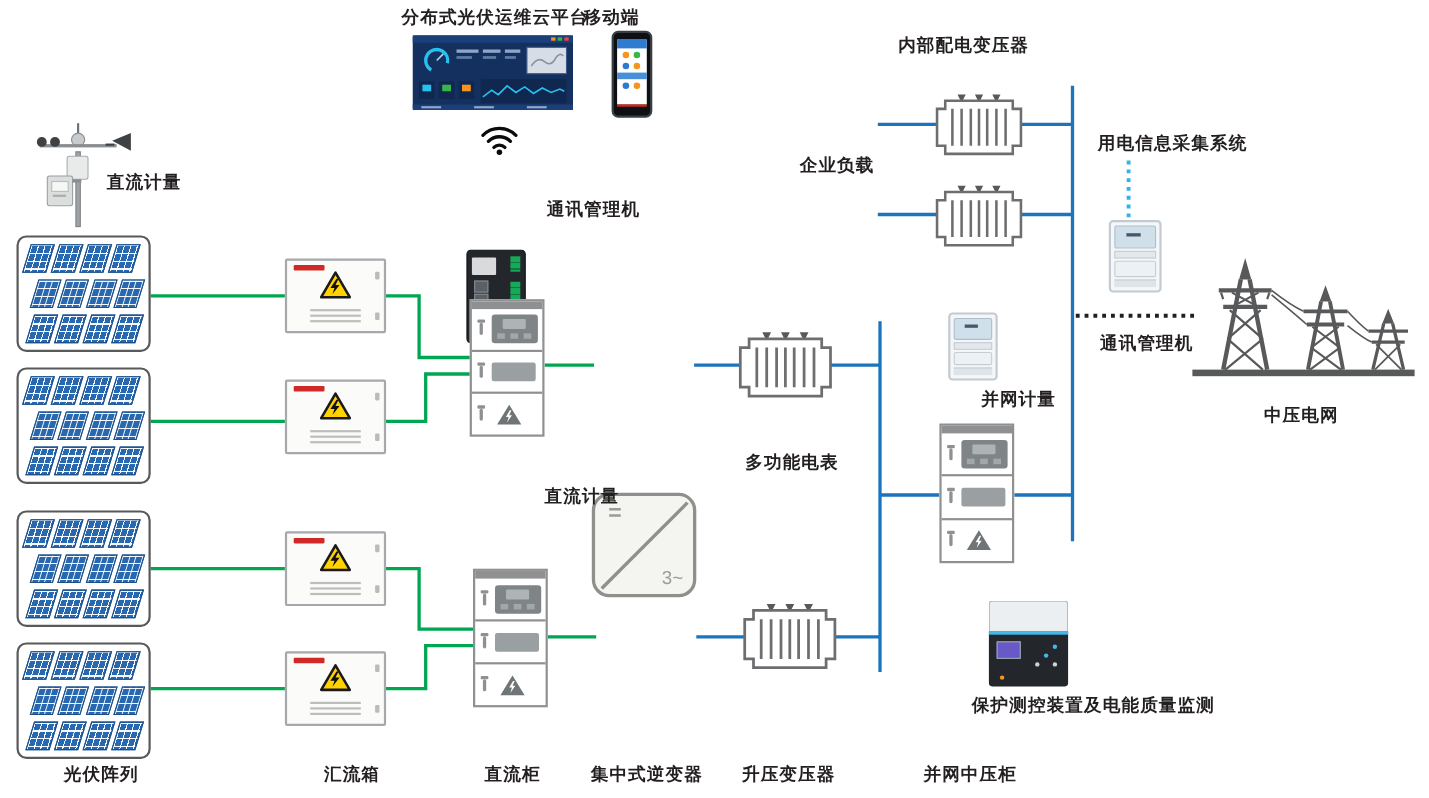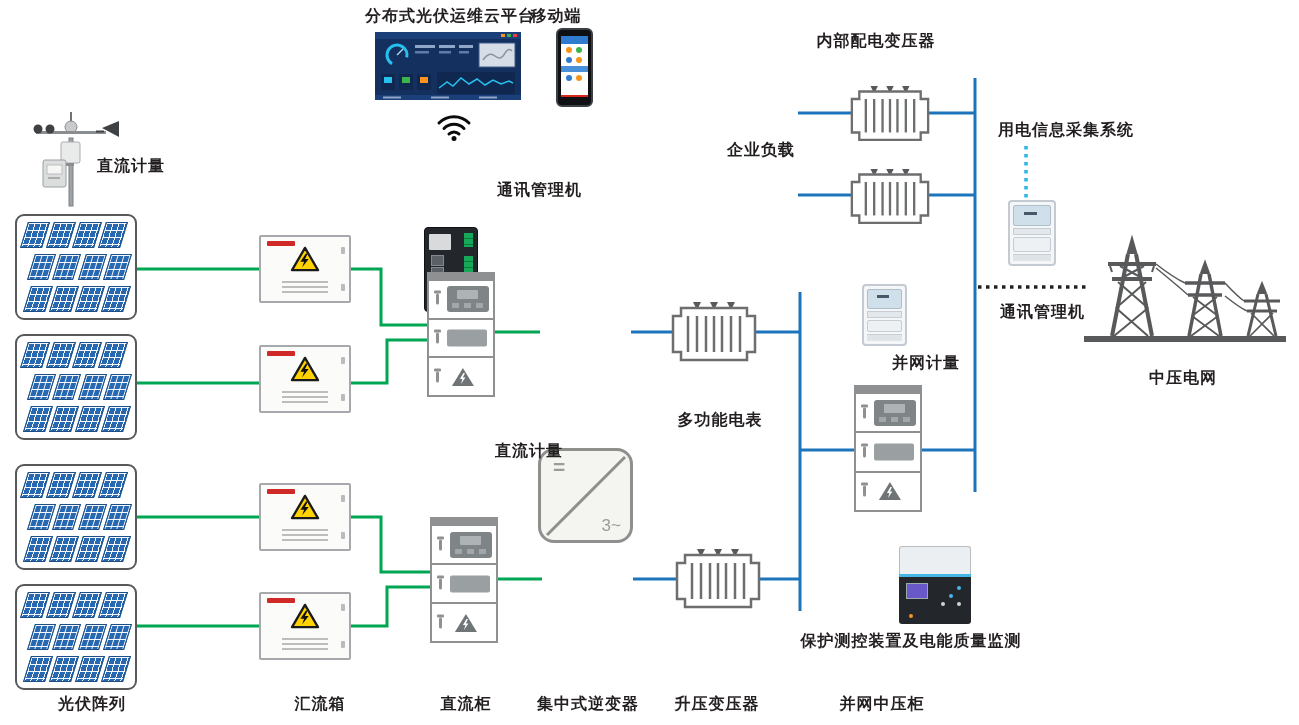--- a/index.html
+++ b/index.html
@@ -536,21 +536,21 @@
       <div class="dB-blue"></div>
       <div class="dB-scr"></div>
       <span class="dB-bt" style="right:10px;top:12px"></span>
       <span class="dB-bt" style="right:18px;top:20px"></span>
       <span class="dB-bt" style="right:10px;top:28px;background:#d0d3d6"></span>
       <span class="dB-bt" style="right:26px;top:28px;background:#d0d3d6"></span>
       <span class="dB-bt" style="left:10px;bottom:6px;background:#f7941d"></span>
     </div>
   </div>
 
-  <div class="lbl center" style="left:911px;top:631px">保护测控装置及电能质量监测</div>
+  <div class="lbl center" style="left:994px;top:631px">保护测控装置及电能质量监测</div>
 
   <div class="lbl center" style="left:92px;top:694px">光伏阵列</div>
   <div class="lbl center" style="left:320px;top:694px">汇流箱</div>
   <div class="lbl center" style="left:466px;top:694px">直流柜</div>
   <div class="lbl center" style="left:588px;top:694px">集中式逆变器</div>
   <div class="lbl center" style="left:717px;top:694px">升压变压器</div>
   <div class="lbl center" style="left:882px;top:694px">并网中压柜</div>
 
 </div>
 

